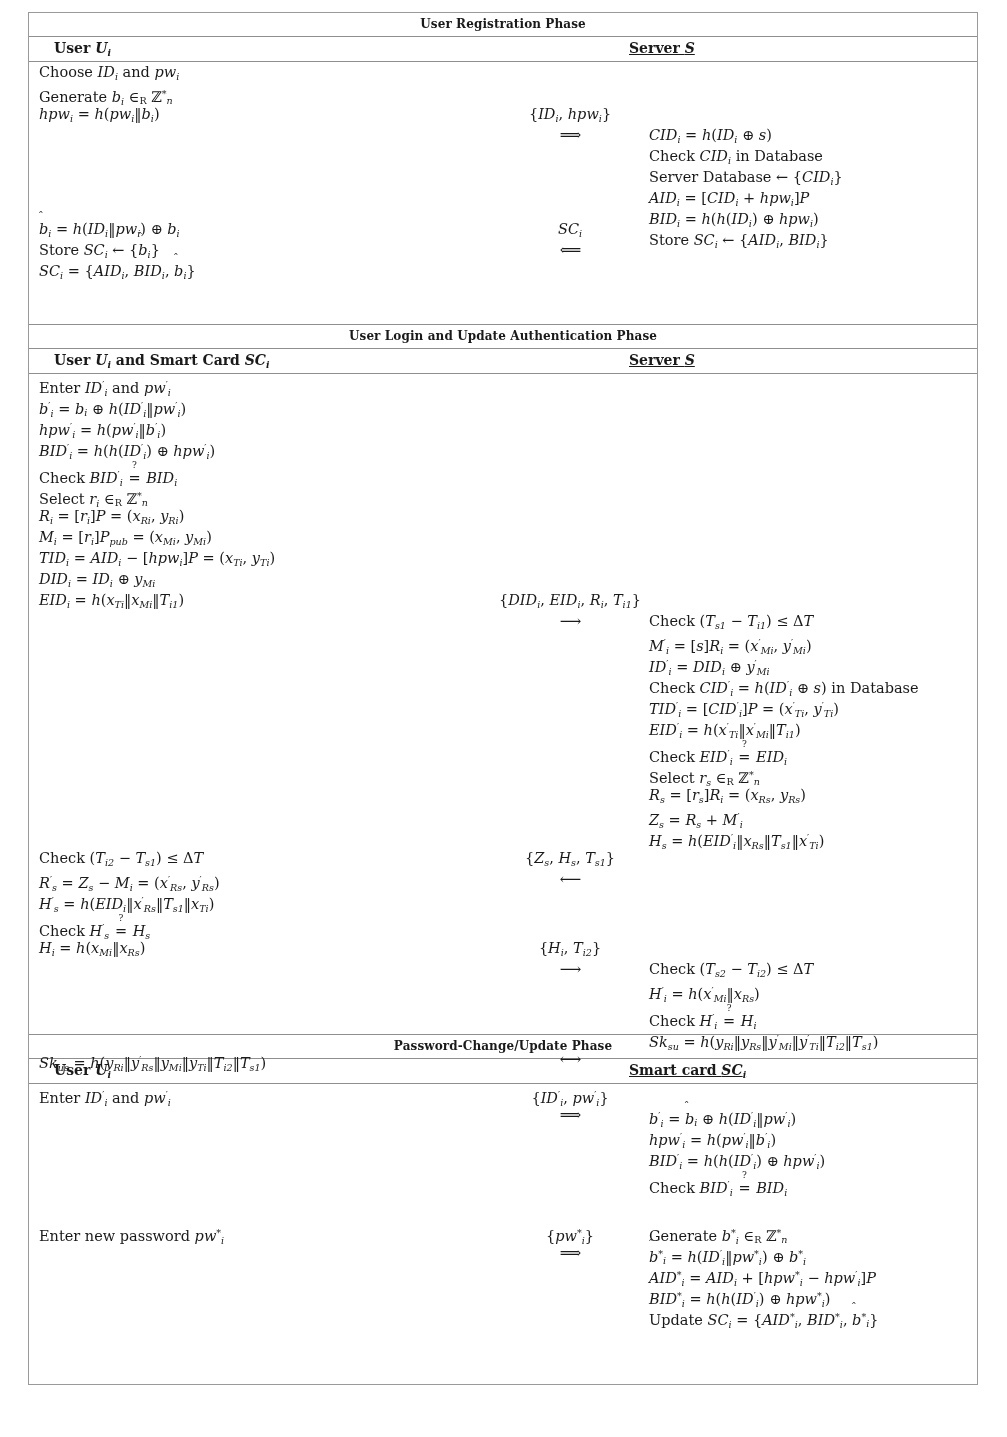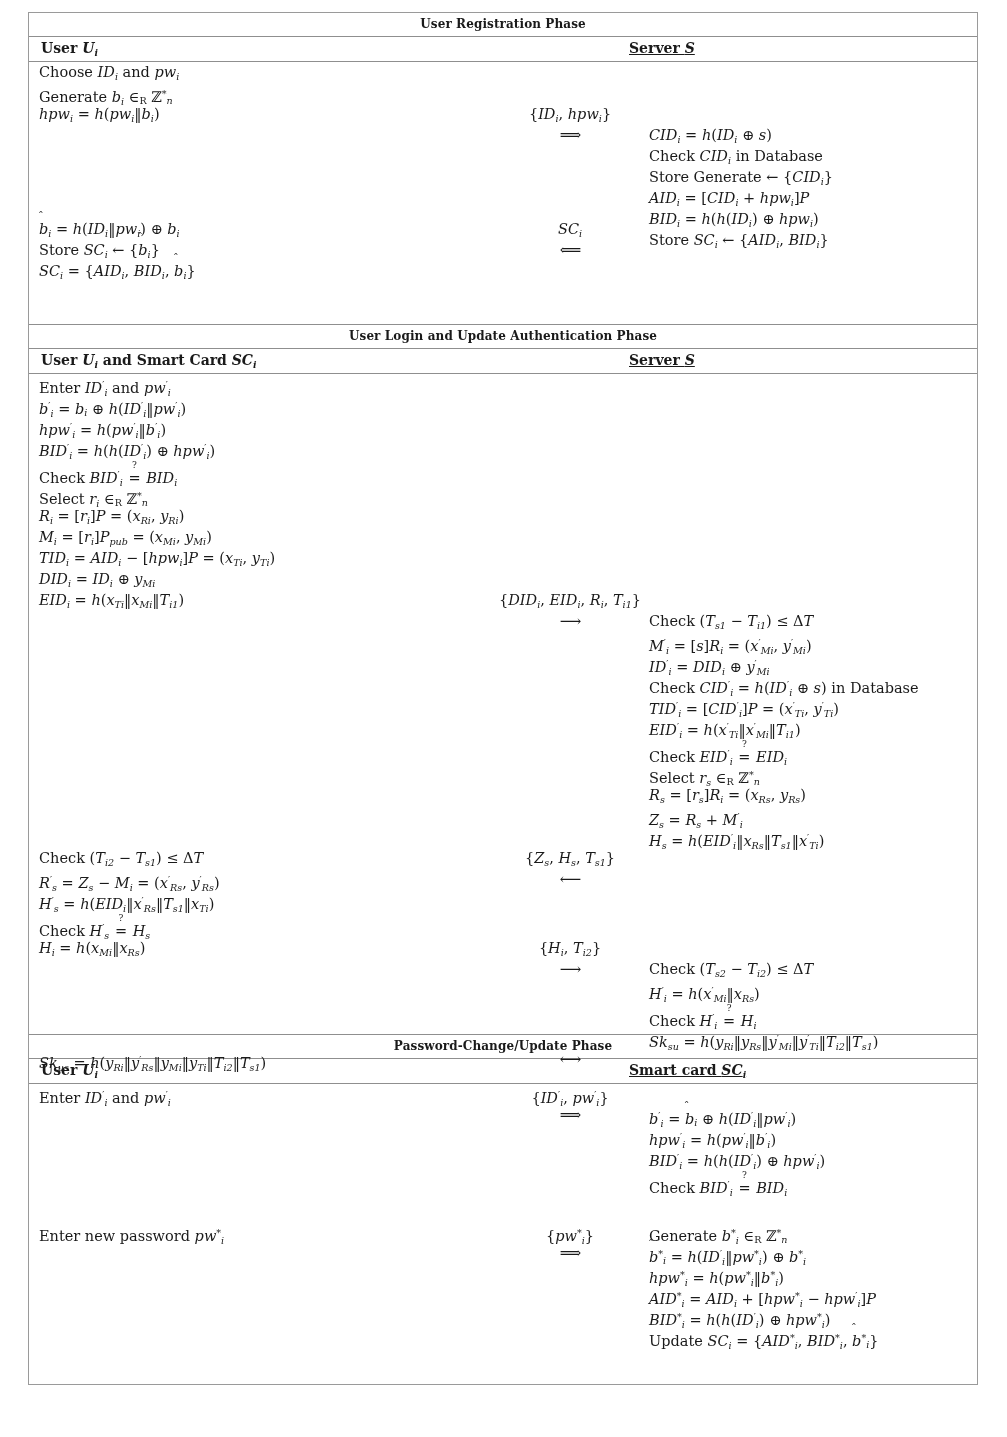--- a/index.html
+++ b/index.html
@@ -39,21 +39,21 @@
 
   
   .actors {
     position: relative;
     height: 24px;
     font-weight: bold;
     font-size: 14px;
   }
   .actor-left {
     position: absolute;
-    left: 12px;
+    left: 25px;
     top: 3px;
     white-space: nowrap;
   }
   .actor-right {
     position: absolute;
     left: 600px;
     top: 3px;
     white-space: nowrap;
     text-decoration: underline;
   }
@@ -170,21 +170,21 @@
       <div class="ln"><i>SC<sub>i</sub></i></div>
       <div class="ln arrow">⟸</div>
     </div>
 
     <div class="col col-right">
       <div class="ln"></div>
       <div class="ln"></div>
       <div class="ln"></div>
       <div class="ln"><i>CID<sub>i</sub></i> = <i>h</i>(<i>ID<sub>i</sub></i> ⊕ <i>s</i>)</div>
       <div class="ln"><span class="rm">Check </span><i>CID<sub>i</sub></i><span class="rm"> in Database</span></div>
-      <div class="ln"><span class="rm">Store Generate</span> ← {<i>CID<sub>i</sub></i>}</div>
+      <div class="ln"><span class="rm">Server Database</span> ← {<i>CID<sub>i</sub></i>}</div>
       <div class="ln"><i>AID<sub>i</sub></i> = [<i>CID<sub>i</sub></i> + <i>hpw<sub>i</sub></i>]<i>P</i></div>
       <div class="ln"><i>BID<sub>i</sub></i> = <i>h</i>(<i>h</i>(<i>ID<sub>i</sub></i>) ⊕ <i>hpw<sub>i</sub></i>)</div>
       <div class="ln"><span class="rm">Store </span><i>SC<sub>i</sub></i> ← {<i>AID<sub>i</sub></i>, <i>BID<sub>i</sub></i>}</div>
     </div>
   </div>
 
   <div class="rule-thick"></div>
   <div class="phase-title">User Login and Update Authentication Phase</div>
 
   <div class="rule-thick"></div>
@@ -360,20 +360,19 @@
       <div class="ln"></div>
       <div class="ln"><i>b<sup class="pr">′</sup><sub>i</sub></i> = <span class="hat-wrap"><span class="hat">̂</span><i>b</i></span><sub>i</sub> ⊕ <i>h</i>(<i>ID<sup class="pr">′</sup><sub>i</sub></i>‖<i>pw<sup class="pr">′</sup><sub>i</sub></i>)</div>
       <div class="ln"><i>hpw<sup class="pr">′</sup><sub>i</sub></i> = <i>h</i>(<i>pw<sup class="pr">′</sup><sub>i</sub></i>‖<i>b<sup class="pr">′</sup><sub>i</sub></i>)</div>
       <div class="ln"><i>BID<sup class="pr">′</sup><sub>i</sub></i> = <i>h</i>(<i>h</i>(<i>ID<sup class="pr">′</sup><sub>i</sub></i>) ⊕ <i>hpw<sup class="pr">′</sup><sub>i</sub></i>)</div>
       <div class="ln gap6"></div>
       <div class="ln"><span class="rm">Check </span><i>BID<sup class="pr">′</sup><sub>i</sub></i> <span class="qeq"><span class="q">?</span>=</span> <i>BID<sub>i</sub></i></div>
       <div class="ln gap6"></div>
       <div class="ln"></div>
       <div class="ln"><span class="rm">Generate </span><i>b<sup>*</sup><sub>i</sub></i> <span class="rm">∈</span><sub class="rm">R</sub> <span class="bb">ℤ</span><sup>*</sup><sub>n</sub></div>
       <div class="ln"><span class="hat-wrap"><span class="hat">̂</span><i>b</i></span><sup>*</sup><sub>i</sub> = <i>h</i>(<i>ID<sup class="pr">′</sup><sub>i</sub></i>‖<i>pw<sup>*</sup><sub>i</sub></i>) ⊕ <i>b<sup>*</sup><sub>i</sub></i></div>
-      <div class="ln"><i>hpw<sup>*</sup><sub>i</sub></i> = <i>h</i>(<i>pw<sup>*</sup><sub>i</sub></i>‖<i>b<sup>*</sup><sub>i</sub></i>)</div>
       <div class="ln"><i>AID<sup>*</sup><sub>i</sub></i> = <i>AID<sub>i</sub></i> + [<i>hpw<sup>*</sup><sub>i</sub></i> − <i>hpw<sup class="pr">′</sup><sub>i</sub></i>]<i>P</i></div>
       <div class="ln"><i>BID<sup>*</sup><sub>i</sub></i> = <i>h</i>(<i>h</i>(<i>ID<sup class="pr">′</sup><sub>i</sub></i>) ⊕ <i>hpw<sup>*</sup><sub>i</sub></i>)</div>
       <div class="ln"><span class="rm">Update </span><i>SC<sub>i</sub></i> = {<i>AID<sup>*</sup><sub>i</sub></i>, <i>BID<sup>*</sup><sub>i</sub></i>, <span class="hat-wrap"><span class="hat">̂</span><i>b</i></span><sup>*</sup><sub>i</sub>}</div>
     </div>
   </div>
 
 </div>
 
 </body></html>

